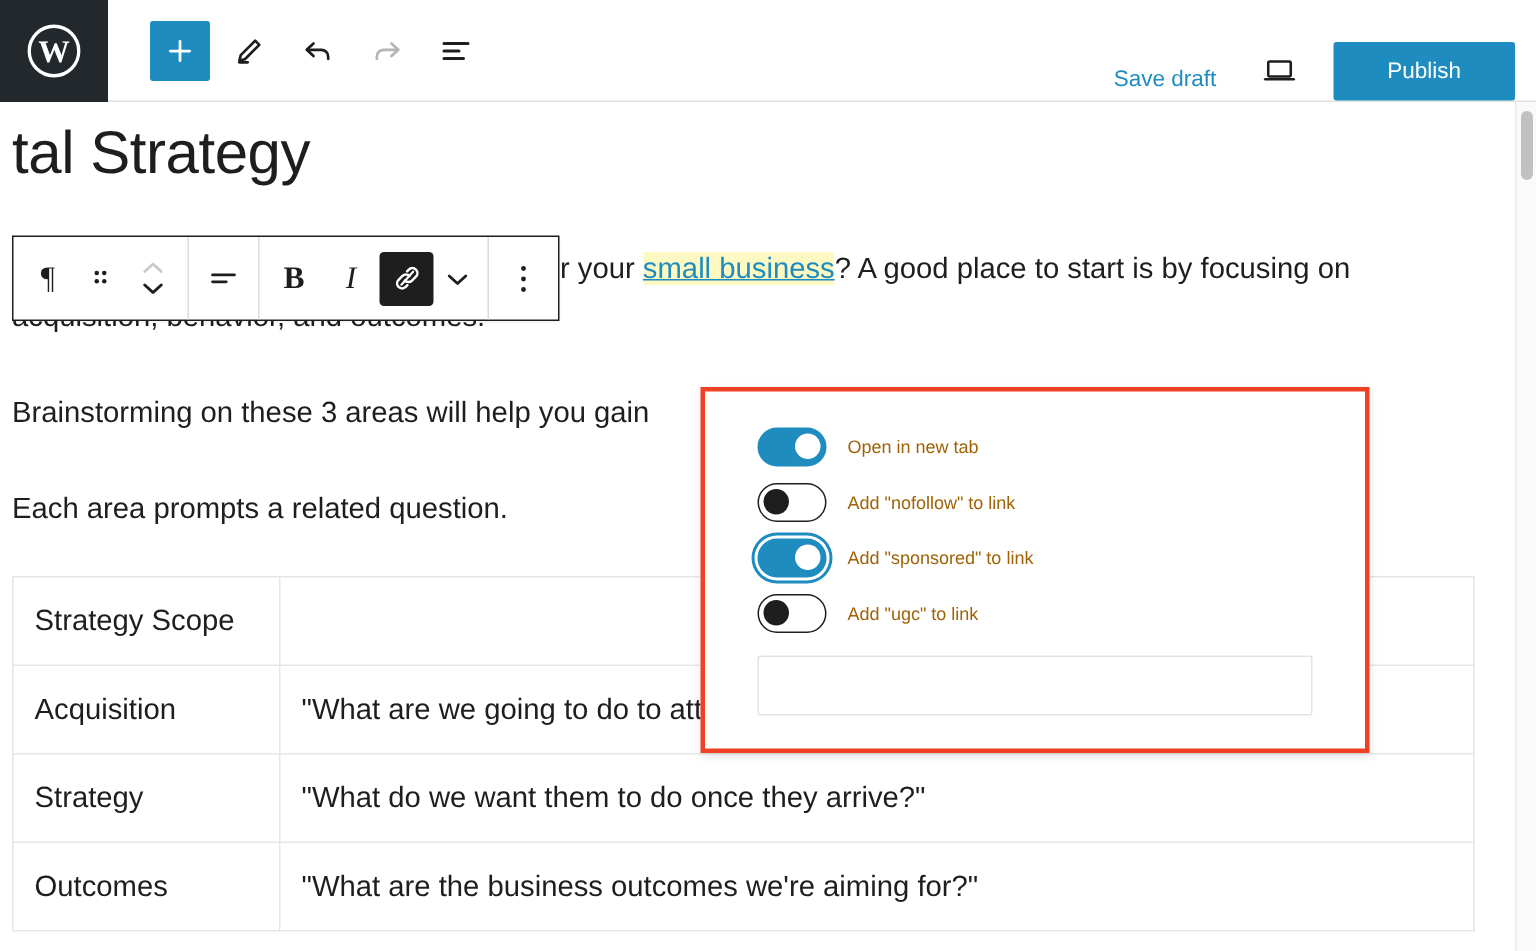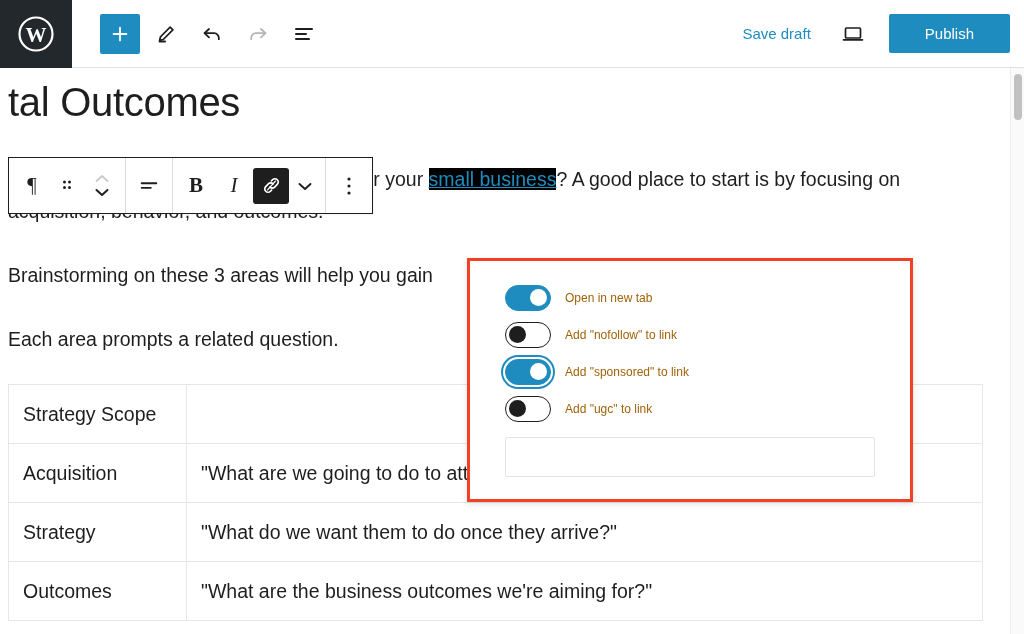--- a/index.html
+++ b/index.html
@@ -68,21 +68,21 @@
     background: #1e8cbe;
     color: #ffffff;
     border-radius: 2px;
   }
   .tool-btn.disabled { color: #b5b5b5; cursor: default; }
 
   .topbar-spacer { flex: 1 1 auto; }
 
   .topbar-right-tools {
     display: flex;
-    align-items: center;
+    align-items: flex-end;
     gap: 16px;
     padding-right: 14px;
     flex: 0 0 auto;
   }
 
   .save-draft {
     color: #1e8cbe;
     font-size: 15px;
     background: transparent;
     border: none;
@@ -137,21 +137,21 @@
     line-height: 32px;
     color: #1e1e1e;
   }
   .para-1 { top: 95px; width: 975px; }
   .para-2 { top: 191px; width: 640px; }
   .para-3 { top: 255px; width: 640px; }
 
   .inline-link {
     color: #1e8cbe;
     text-decoration: underline;
-    background: #000000;
+    background: #fef9c3;
     cursor: pointer;
   }
 
   
   .wp-table {
     position: absolute;
     left: 8px;
     top: 316px;
     width: 975px;
     border-collapse: collapse;
@@ -407,21 +407,21 @@
           <path d="M3.5 18.8h19" stroke="currentColor" stroke-width="1.7" stroke-linecap="round"></path>
         </svg>
       </button>
 
       <button class="publish-btn">Publish</button>
     </div>
   </div>
 
   <div class="canvas">
 
-    <div class="post-title">tal Outcomes</div>
+    <div class="post-title">tal Strategy</div>
 
     <p class="para para-1">
       <span>Ready to think through a digital strategy for your </span><a class="inline-link" href="#">small business</a><span>? A good place to start is by focusing on acquisition, behavior, and outcomes.</span>
     </p>
 
     <p class="para para-2">Brainstorming on these 3 areas will help you gain</p>
 
     <p class="para para-3">Each area prompts a related question.</p>
 
     <table class="wp-table">

